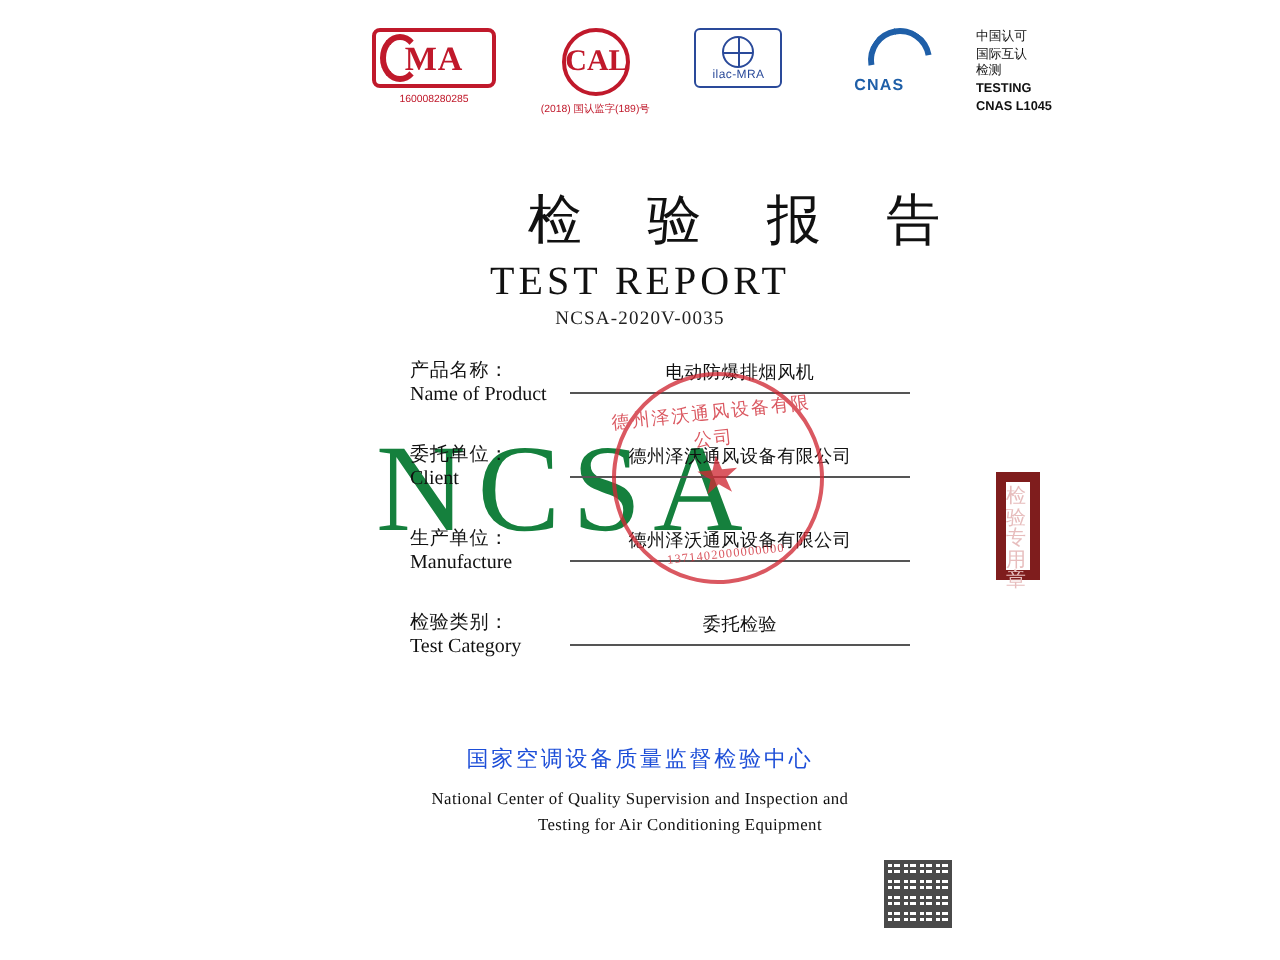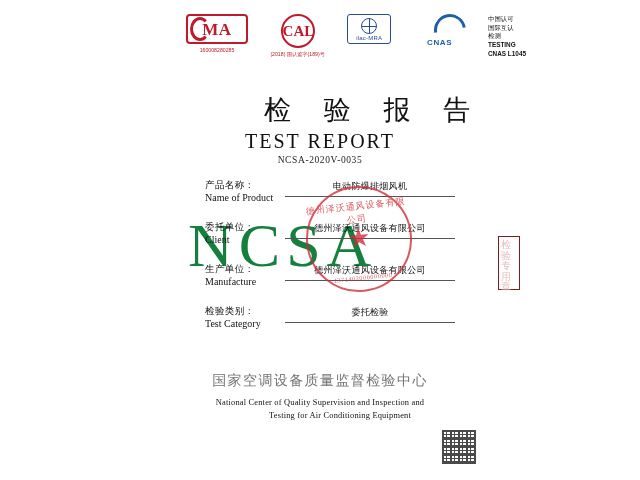--- a/index.html
+++ b/index.html
@@ -279,23 +279,23 @@
 
   
   .footer {
     position: absolute;
     left: 0;
     top: 372px;
     width: 640px;
     text-align: center;
   }
   .footer .org-cn {
-    font-size: 14px;
+    font-size: 11px;
     letter-spacing: 1.4px;
-    color: #737373;
+    color: #1d4ed8;
   }
   .footer .org-en1 {
     font-size: 8.4px;
     letter-spacing: 0.2px;
     color: #111111;
     margin-top: 8px;
   }
   .footer .org-en2 {
     font-size: 8.4px;
     letter-spacing: 0.2px;
@@ -358,21 +358,21 @@
   .watermark.left {
     left: 188px;
     top: 210px;
   }
   .watermark.faint-seal {
     position: absolute;
     left: 498px;
     top: 236px;
     width: 22px;
     height: 54px;
-    border: 1px solid #7f1d1d;
+    border: 5px solid #7f1d1d;
     color: #e7bdbd;
     font-size: 10px;
     line-height: 1.05;
     text-align: center;
     padding-top: 3px;
     box-sizing: border-box;
   }
 
   
   .qr {

